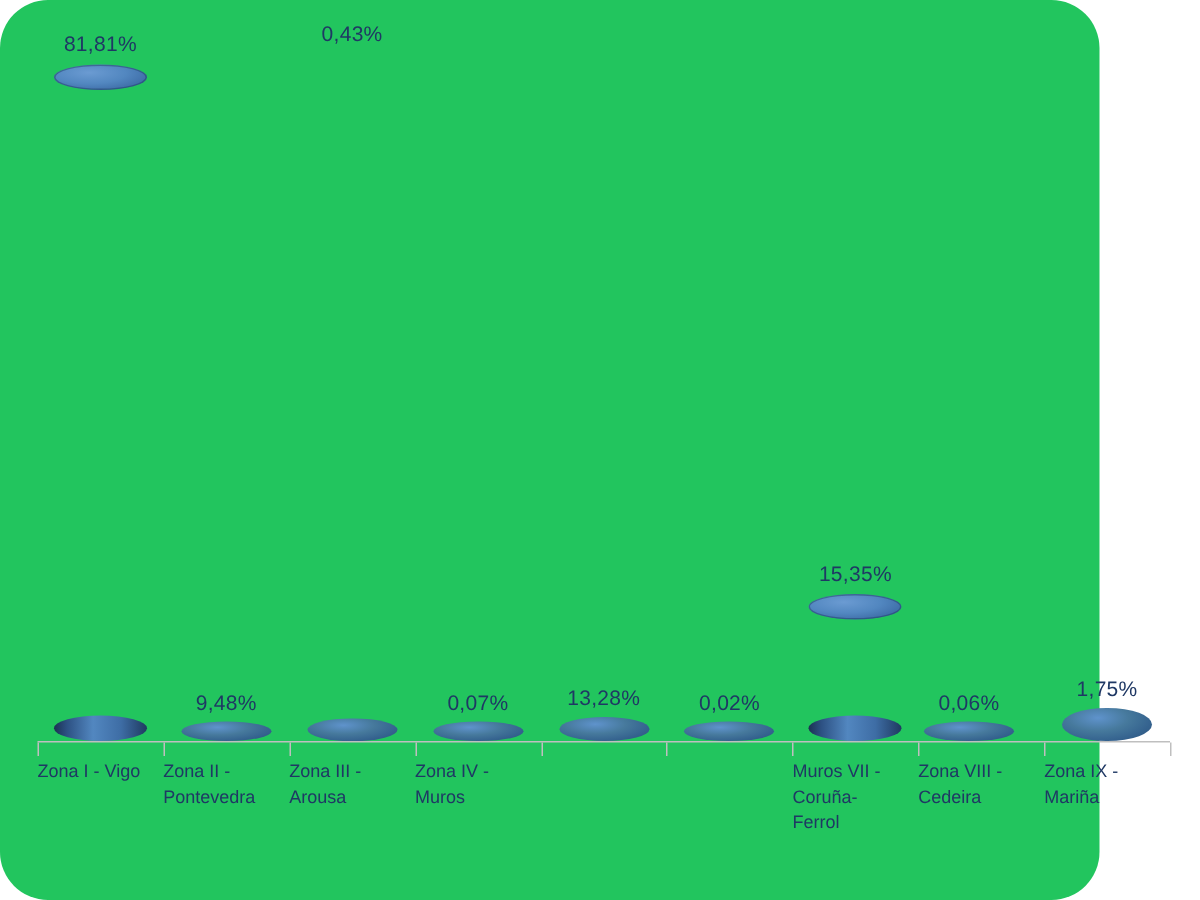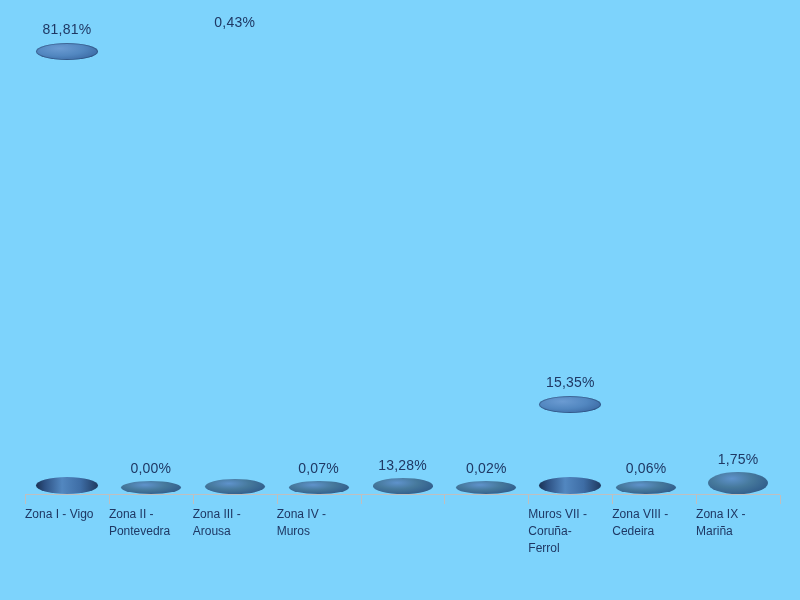--- a/index.html
+++ b/index.html
@@ -9,23 +9,24 @@
   body {
     width: 800px;
     height: 600px;
     background: #ffffff;
     font-family: "Liberation Sans", sans-serif;
     overflow: hidden;
   }
 
   #chart-root {
     position: relative;
-    width: 800px;
+    width: 733px;
     height: 600px;
-    background: #7dd3fc;
+    background: #22c55e;
+    border-radius: 32px;
   }
 
   
   #plot-area {
     position: absolute;
     left: 25px;
     top: 20px;
     width: 755px;
     height: 475px;
   }
@@ -155,21 +156,21 @@
   <div id="columns-layer">
       <div class="column" style="left: 35.9444px; width: 62px; height: 480px; top: 14px;">
         <div class="value-label" style="margin-bottom: 6px;">81,81%</div>
         <div class="cylinder" style="width: 62px; height: 451px;">
           <div class="cyl-body" style="top: 8.5px; height: 434px;"></div>
           <div class="cyl-bottom" style="height: 17px;"></div>
           <div class="cyl-top" style="height: 17px;"></div>
         </div>
       </div>
       <div class="column" style="left: 119.833px; width: 62px; height: 480px; top: 14px;">
-        <div class="value-label" style="margin-bottom: 5px;">0,00%</div>
+        <div class="value-label" style="margin-bottom: 5px;">9,48%</div>
         <div class="disc" style="width: 60px; height: 13px;"></div>
       </div>
       <div class="column" style="left: 203.722px; width: 62px; height: 480px; top: 14px; justify-content: space-between;">
         <div class="value-label" style="margin-bottom: 5px;">0,43%</div>
         <div class="disc" style="width: 60px; height: 15.2811px;"></div>
       </div>
       <div class="column" style="left: 287.611px; width: 62px; height: 480px; top: 14px;">
         <div class="value-label" style="margin-bottom: 5px;">0,07%</div>
         <div class="disc" style="width: 60px; height: 13.3713px;"></div>
       </div>

